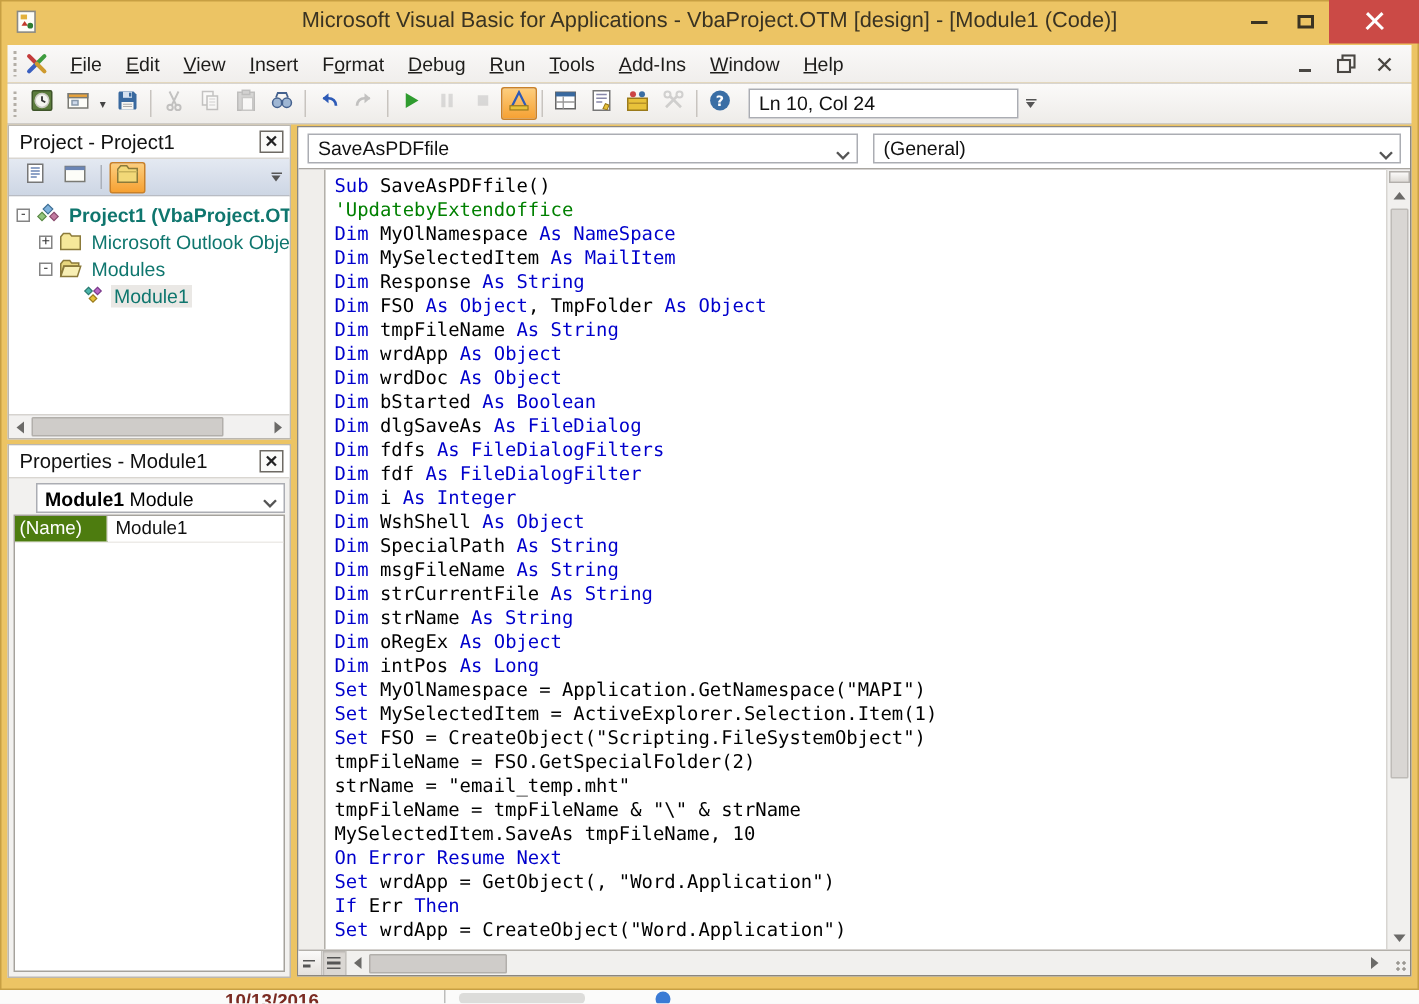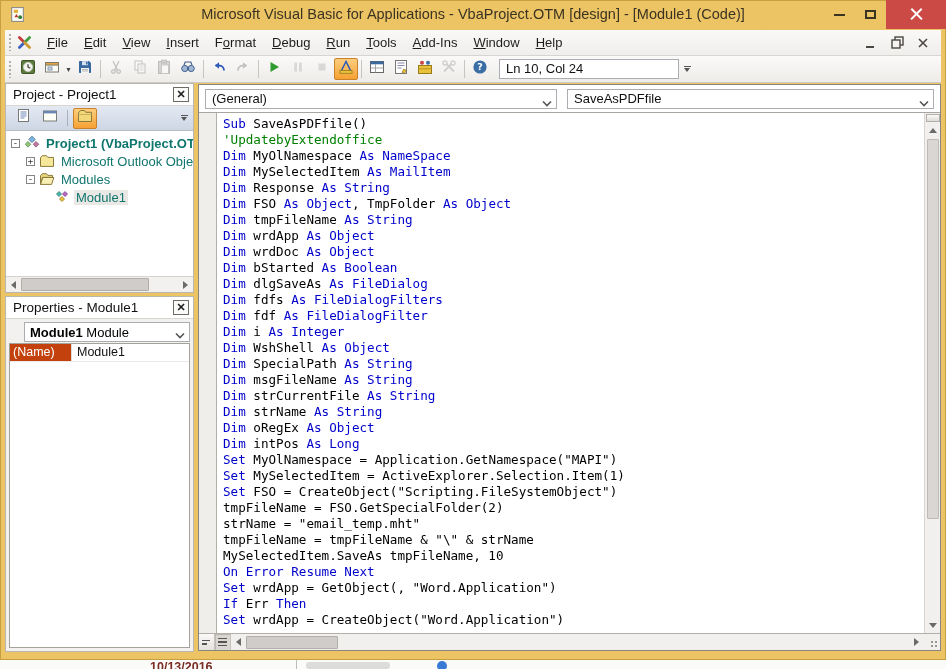--- a/index.html
+++ b/index.html
@@ -73,21 +73,21 @@
   .object-combo { margin:3px 3px 1px 18px; height:20px; background:#fff; border:1px solid #ABADB3; display:flex; align-items:center; font-size:13px; padding-left:5px; position:relative; }
   .object-combo b { font-weight:bold; }
   .combo-chev { position:absolute; right:4px; top:5px; }
   .chev-svg { width:10px; height:8px; }
   .tabs { display:flex; padding:4px 0 0 4px; height:24px; }
   .tab { font-size:12.5px; padding:2px 9px 3px 9px; border:1px solid #9B978F; border-bottom:none; background:#E2DFDB; color:#222; border-radius:2px 2px 0 0; }
   .tab.active { background:#FFF; position:relative; top:0px; z-index:2; padding-top:3px; margin-bottom:-1px; }
   .prop-grid { flex:1; margin:0 3px 3px 3px; background:#fff; border:1px solid #A5A29C; overflow:hidden; }
   .prop-row { display:flex; height:18px; border-bottom:1px solid #EDEBE8; font-size:12.5px; }
   .prop-name { width:62px; padding:1px 3px; border-right:1px solid #E0DDD8; }
-  .prop-name.selected { background:#c2410c; color:#fff; }
+  .prop-name.selected { background:#4d7c0f; color:#fff; }
   .prop-value { padding:1px 5px; color:#111; }
 
   
   .code-window { position:absolute; left:198px; top:84px; width:743px; height:567px; background:#fff; border:1px solid #8B8780; display:flex; flex-direction:column; }
   .combo-row { height:28px; background:#fff; border-bottom:1px solid #A9A6A1; display:flex; align-items:center; padding:0 6px; gap:10px; }
   .code-combo { height:20px; background:#fff; border:1px solid #ABADB3; font-size:13px; line-height:18px; padding:0 20px 0 6px; position:relative; color:#111; }
   .code-combo.left { width:352px; } .code-combo.right { flex:1; }
   .code-body { flex:1; display:flex; overflow:hidden; }
   .code-margin { width:18px; background:#F0EEEB; border-right:1px solid #B3B0AA; flex:0 0 auto; }
   .code-text { flex:1; overflow:hidden; padding:3px 0 0 6px; font-family:"DejaVu Sans Mono", monospace; font-size:12.6px; line-height:16px; white-space:pre; color:#000; }
@@ -411,28 +411,28 @@
     <div class="prop-grid" id="prop-grid">
         <div class="prop-row">
           <span class="prop-name selected">(Name)</span>
           <span class="prop-value">Module1</span>
         </div>
       </div>
   </div>
 
   <div class="code-window">
     <div class="combo-row">
+      <div class="code-combo right">
+        <span>SaveAsPDFfile</span>
+        <span class="combo-chev"><svg class="chev-svg" viewBox="0 0 10 8">
+              <path d="M1 1.5l4 4 4-4" fill="none" stroke="#555" stroke-width="1.6"></path>
+            </svg></span>
+      </div>
       <div class="code-combo left">
         <span>(General)</span>
-        <span class="combo-chev"><svg class="chev-svg" viewBox="0 0 10 8">
-              <path d="M1 1.5l4 4 4-4" fill="none" stroke="#555" stroke-width="1.6"></path>
-            </svg></span>
-      </div>
-      <div class="code-combo right">
-        <span>SaveAsPDFfile</span>
         <span class="combo-chev"><svg class="chev-svg" viewBox="0 0 10 8">
               <path d="M1 1.5l4 4 4-4" fill="none" stroke="#555" stroke-width="1.6"></path>
             </svg></span>
       </div>
     </div>
     <div class="code-body">
       <div class="code-margin"></div>
       <div class="code-text" id="code-text"><div class="code-line"><span class="tk-k">Sub</span><span class="tk-n"> SaveAsPDFfile()</span></div><div class="code-line"><span class="tk-c">'UpdatebyExtendoffice</span></div><div class="code-line"><span class="tk-k">Dim</span><span class="tk-n"> MyOlNamespace </span><span class="tk-k">As NameSpace</span></div><div class="code-line"><span class="tk-k">Dim</span><span class="tk-n"> MySelectedItem </span><span class="tk-k">As MailItem</span></div><div class="code-line"><span class="tk-k">Dim</span><span class="tk-n"> Response </span><span class="tk-k">As String</span></div><div class="code-line"><span class="tk-k">Dim</span><span class="tk-n"> FSO </span><span class="tk-k">As Object</span><span class="tk-n">, TmpFolder </span><span class="tk-k">As Object</span></div><div class="code-line"><span class="tk-k">Dim</span><span class="tk-n"> tmpFileName </span><span class="tk-k">As String</span></div><div class="code-line"><span class="tk-k">Dim</span><span class="tk-n"> wrdApp </span><span class="tk-k">As Object</span></div><div class="code-line"><span class="tk-k">Dim</span><span class="tk-n"> wrdDoc </span><span class="tk-k">As Object</span></div><div class="code-line"><span class="tk-k">Dim</span><span class="tk-n"> bStarted </span><span class="tk-k">As Boolean</span></div><div class="code-line"><span class="tk-k">Dim</span><span class="tk-n"> dlgSaveAs </span><span class="tk-k">As FileDialog</span></div><div class="code-line"><span class="tk-k">Dim</span><span class="tk-n"> fdfs </span><span class="tk-k">As FileDialogFilters</span></div><div class="code-line"><span class="tk-k">Dim</span><span class="tk-n"> fdf </span><span class="tk-k">As FileDialogFilter</span></div><div class="code-line"><span class="tk-k">Dim</span><span class="tk-n"> i </span><span class="tk-k">As Integer</span></div><div class="code-line"><span class="tk-k">Dim</span><span class="tk-n"> WshShell </span><span class="tk-k">As Object</span></div><div class="code-line"><span class="tk-k">Dim</span><span class="tk-n"> SpecialPath </span><span class="tk-k">As String</span></div><div class="code-line"><span class="tk-k">Dim</span><span class="tk-n"> msgFileName </span><span class="tk-k">As String</span></div><div class="code-line"><span class="tk-k">Dim</span><span class="tk-n"> strCurrentFile </span><span class="tk-k">As String</span></div><div class="code-line"><span class="tk-k">Dim</span><span class="tk-n"> strName </span><span class="tk-k">As String</span></div><div class="code-line"><span class="tk-k">Dim</span><span class="tk-n"> oRegEx </span><span class="tk-k">As Object</span></div><div class="code-line"><span class="tk-k">Dim</span><span class="tk-n"> intPos </span><span class="tk-k">As Long</span></div><div class="code-line"><span class="tk-k">Set</span><span class="tk-n"> MyOlNamespace = Application.GetNamespace("MAPI")</span></div><div class="code-line"><span class="tk-k">Set</span><span class="tk-n"> MySelectedItem = ActiveExplorer.Selection.Item(1)</span></div><div class="code-line"><span class="tk-k">Set</span><span class="tk-n"> FSO = CreateObject("Scripting.FileSystemObject")</span></div><div class="code-line"><span class="tk-n">tmpFileName = FSO.GetSpecialFolder(2)</span></div><div class="code-line"><span class="tk-n">strName = "email_temp.mht"</span></div><div class="code-line"><span class="tk-n">tmpFileName = tmpFileName &amp; "\" &amp; strName</span></div><div class="code-line"><span class="tk-n">MySelectedItem.SaveAs tmpFileName, 10</span></div><div class="code-line"><span class="tk-k">On Error Resume Next</span></div><div class="code-line"><span class="tk-k">Set</span><span class="tk-n"> wrdApp = GetObject(, "Word.Application")</span></div><div class="code-line"><span class="tk-k">If</span><span class="tk-n"> Err </span><span class="tk-k">Then</span></div><div class="code-line"><span class="tk-k">Set</span><span class="tk-n"> wrdApp = CreateObject("Word.Application")</span></div></div>
       <div class="vscroll">
         <span class="vsplit"></span>

